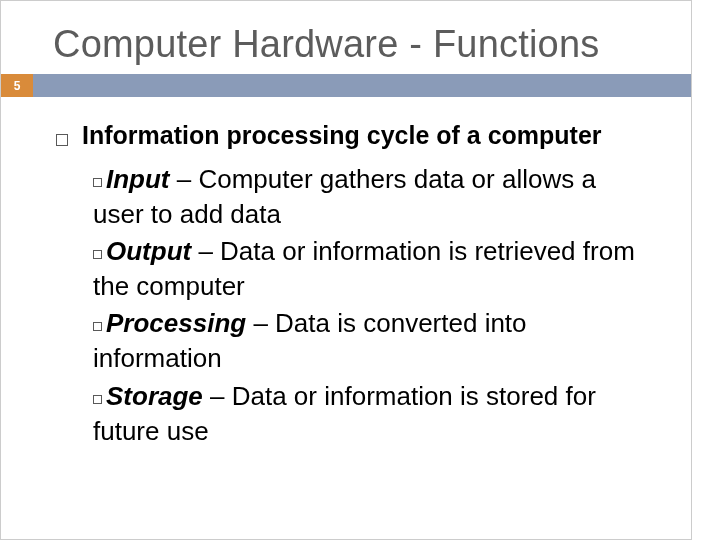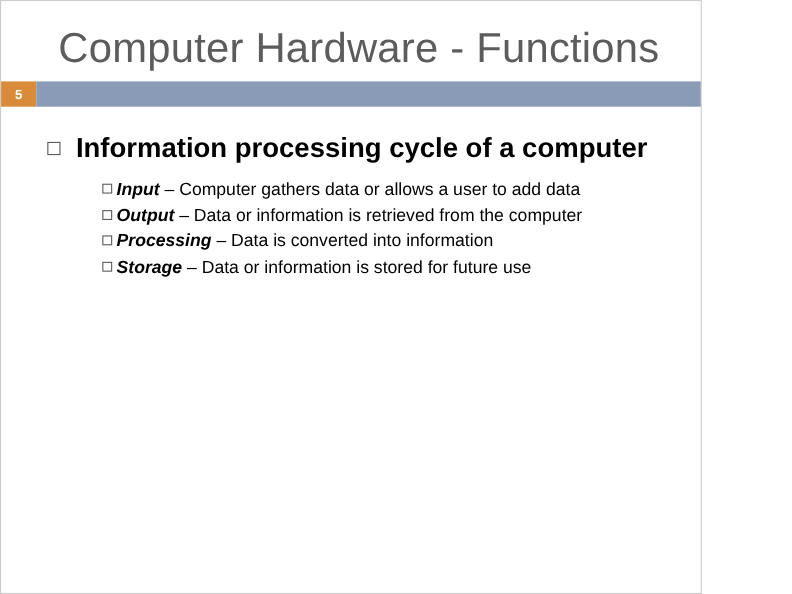--- a/index.html
+++ b/index.html
@@ -4,21 +4,21 @@
 <style>
   * { margin: 0; padding: 0; box-sizing: border-box; }
   html, body { width: 720px; height: 540px; }
   body {
     font-family: Arial, Helvetica, sans-serif;
     background: #fff;
     color: #000;
     position: relative;
   }
   .slide {
-    width: 638px;
+    width: 692px;
     height: 540px;
     position: relative;
     border: 1px solid #ccc;
   }
   .title {
     font-size: 38px;
     color: #5c5c5c;
     font-weight: 400;
     padding: 22px 0 8px 52px;
     letter-spacing: 0.2px;
@@ -42,41 +42,42 @@
   .accent-bar {
     flex: 1;
     background: #8a9bb8;
     height: 23px;
   }
   .content {
     padding: 24px 40px 0 42px;
   }
   .heading-row {
     display: flex;
-    align-items: flex-start;
+    align-items: center;
+    margin-left: 13px;
   }
   .open-square {
     display: inline-block;
     width: 12px;
     height: 12px;
     border: 1.6px solid #595959;
     margin-top: 8px;
     margin-right: 14px;
     flex-shrink: 0;
   }
   .heading-text {
     font-size: 25px;
     font-weight: 700;
     color: #000;
   }
   .bullets {
     padding: 12px 0 0 50px;
   }
   .bullet-item {
-    font-size: 16px;
+    font-size: 26px;
     line-height: 1.35;
     color: #000;
     margin-bottom: 2px;
   }
   .mini-square {
     display: inline-block;
     width: 9px;
     height: 9px;
     border: 1.4px solid #595959;
     margin-right: 4px;

